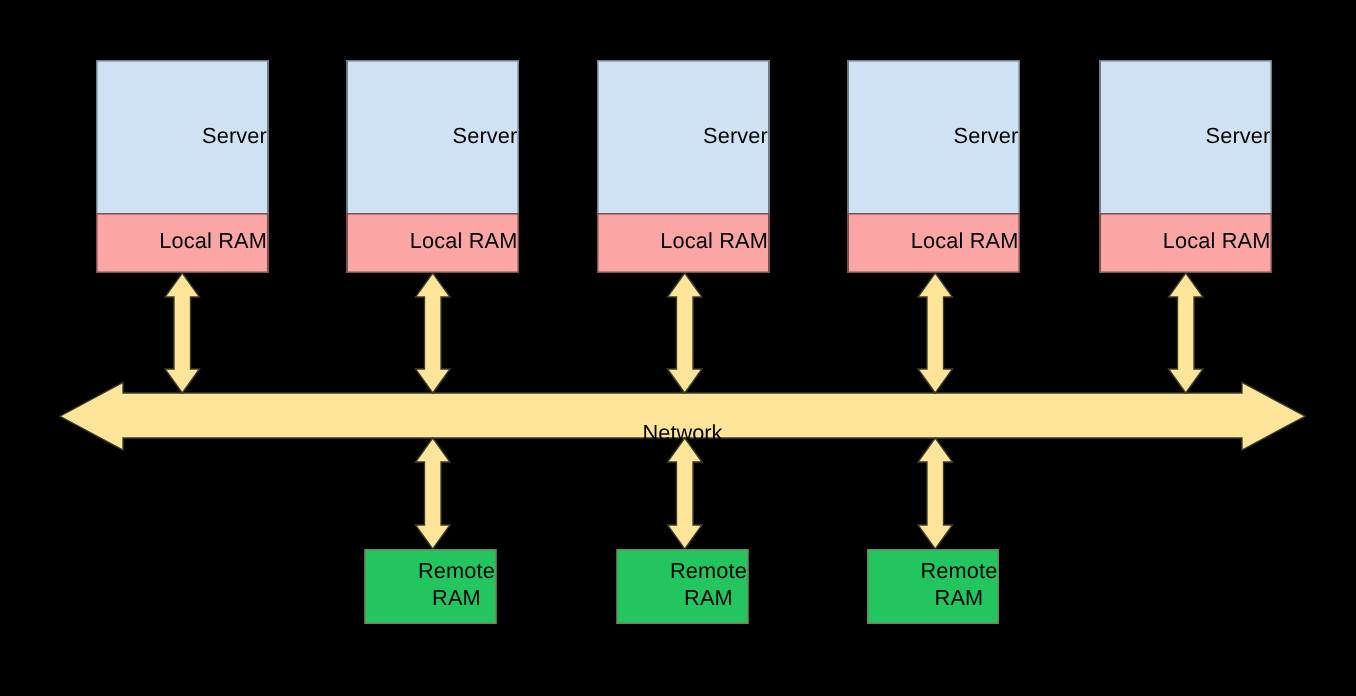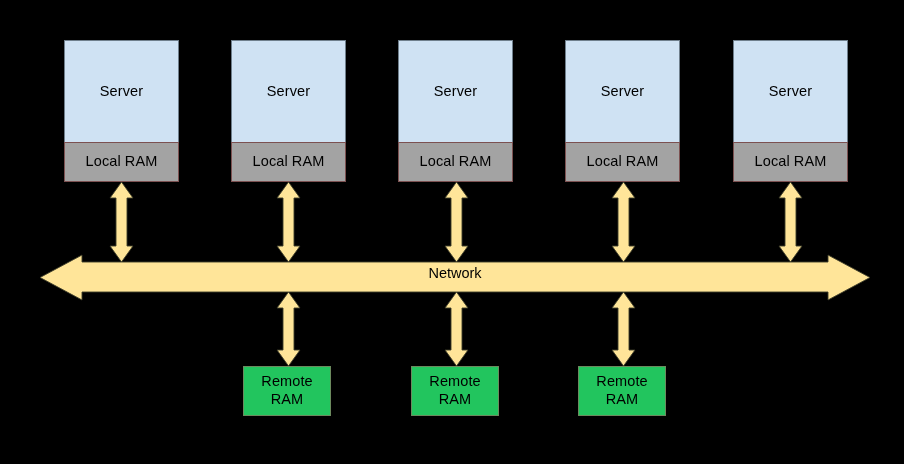--- a/index.html
+++ b/index.html
@@ -16,35 +16,35 @@
     width: 904px;
     height: 464px;
     background: #000000;
     overflow: hidden;
   }
   .node {
     position: absolute;
     box-sizing: border-box;
     display: flex;
     align-items: center;
-    justify-content: center;
+    justify-content: flex-end;
     text-align: center;
     color: #000000;
     font-size: 14.5px;
     line-height: 1.22;
     letter-spacing: 0.1px;
     white-space: pre-line;
   }
   .server-box {
     background: #cfe2f3;
     border: 1px solid #6f7f8c;
     border-bottom: none;
   }
   .localram-box {
-    background: #a3a3a3;
+    background: #fca5a5;
     border: 1px solid #7c5151;
   }
   .remoteram-box {
     background: #22c55e;
     border: 1px solid #6b8a5e;
   }
   .arrow-v {
     position: absolute;
   }
   .arrow-h {
@@ -63,21 +63,21 @@
 </style>
 </head>
 <body>
 
 <div id="canvas">
     <div class="arrow-h" style="left: 40px; top: 255px; width: 830px; height: 45px;">
       <svg width="830" height="45" viewBox="0 0 830 45">
         <polygon points="0,22.5 42,0 42,7 788,7 788,0 830,22.5 788,45 788,37 42,37 42,45" fill="#FFE599" stroke="#3D3D29" stroke-width="0.9"></polygon>
       </svg>
     </div>
-    <div class="netlabel" style="left: 40px; top: 258px; width: 830px; height: 30px;">Network</div>
+    <div class="netlabel" style="left: 40px; top: 274px; width: 830px; height: 30px;">Network</div>
     <div class="arrow-v" style="left: 109.5px; top: 182px; width: 23px; height: 80px;">
       <svg width="23" height="80" viewBox="0 0 23 80">
         <polygon points="11.5,0 23,16 17,16 17,64 23,64 11.5,80 0,64 6,64 6,16 0,16" fill="#FFE599" stroke="#3D3D29" stroke-width="0.9"></polygon>
       </svg>
     </div>
     <div class="arrow-v" style="left: 276.5px; top: 182px; width: 23px; height: 80px;">
       <svg width="23" height="80" viewBox="0 0 23 80">
         <polygon points="11.5,0 23,16 17,16 17,64 23,64 11.5,80 0,64 6,64 6,16 0,16" fill="#FFE599" stroke="#3D3D29" stroke-width="0.9"></polygon>
       </svg>
     </div>

